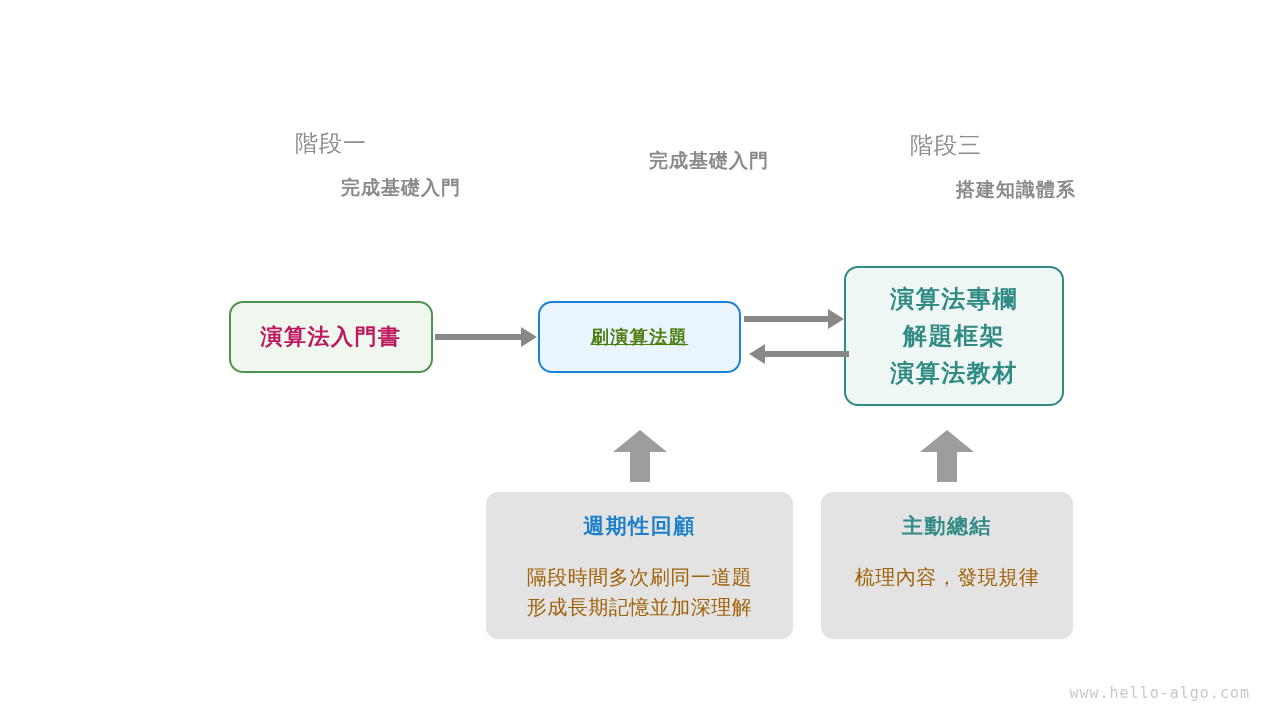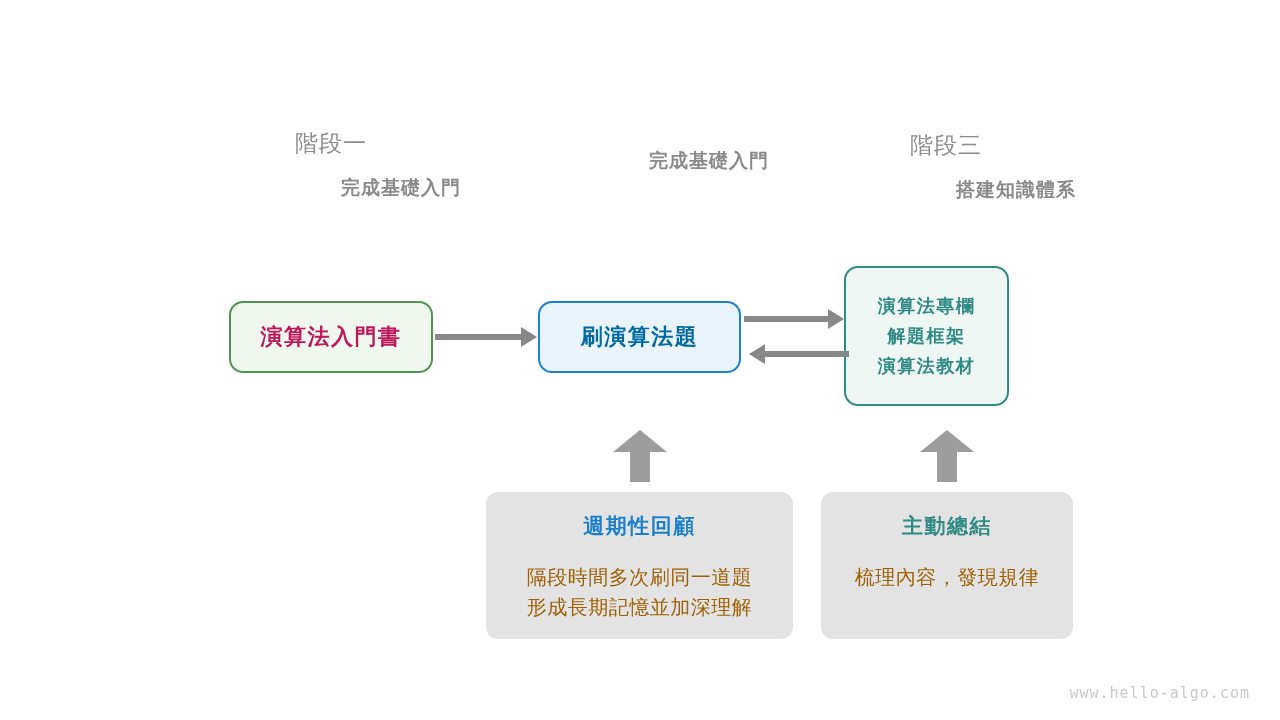--- a/index.html
+++ b/index.html
@@ -69,33 +69,34 @@
     color: #be185d;
     font-size: 22px;
   }
   #box-practice {
     left: 538px;
     top: 301px;
     width: 203px;
     height: 72px;
     border: 2px solid #1c82d4;
     background: #e9f4fc;
-    color: #0369a1;
-    font-size: 22px;
+    color: #4d7c0f;
+    font-size: 18px;
+    text-decoration: underline;
   }
   #box-knowledge {
     left: 844px;
     top: 266px;
-    width: 165px;
+    width: 220px;
     height: 140px;
     border: 2px solid #2f8b84;
     background: #eff7f5;
     color: #2f8b84;
-    font-size: 18px;
-    gap: 4px;
+    font-size: 24px;
+    gap: 11px;
   }
   #box-knowledge .kline { line-height: 26px; white-space: nowrap; }
 
   
   .h-arrow {
     position: absolute;
     height: 6px;
     background: #888888;
   }
   .h-arrow::after {

